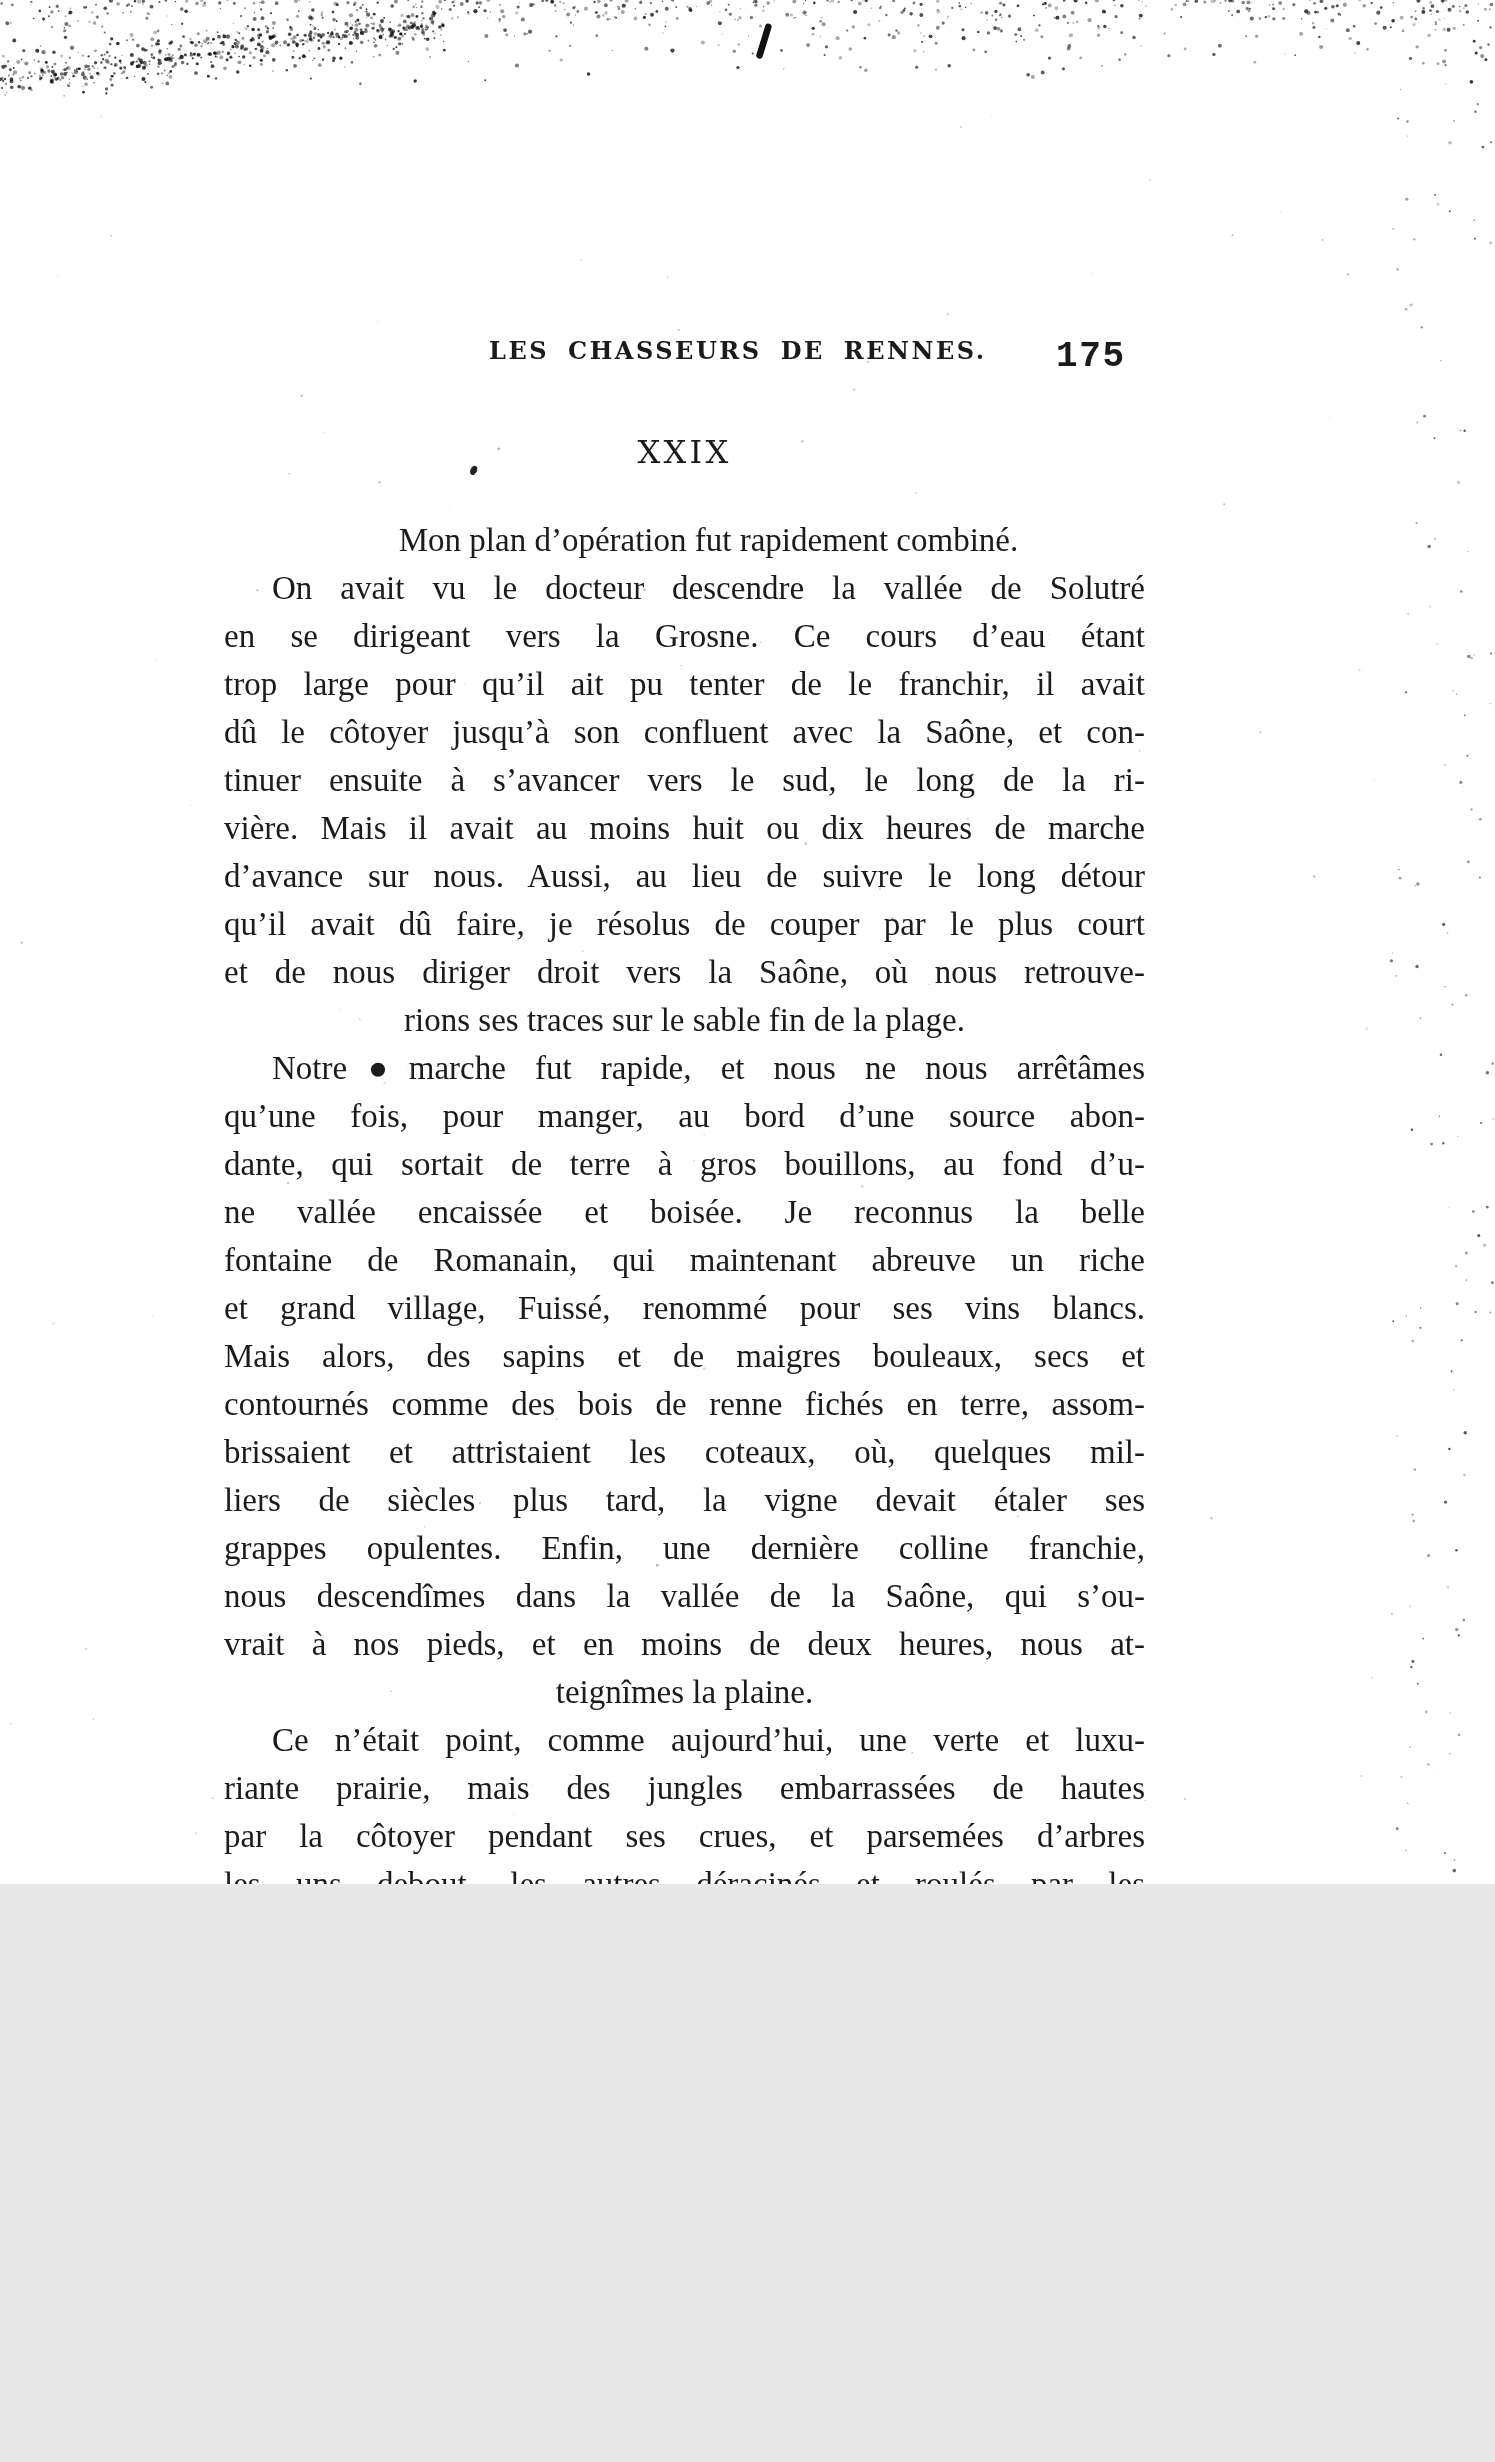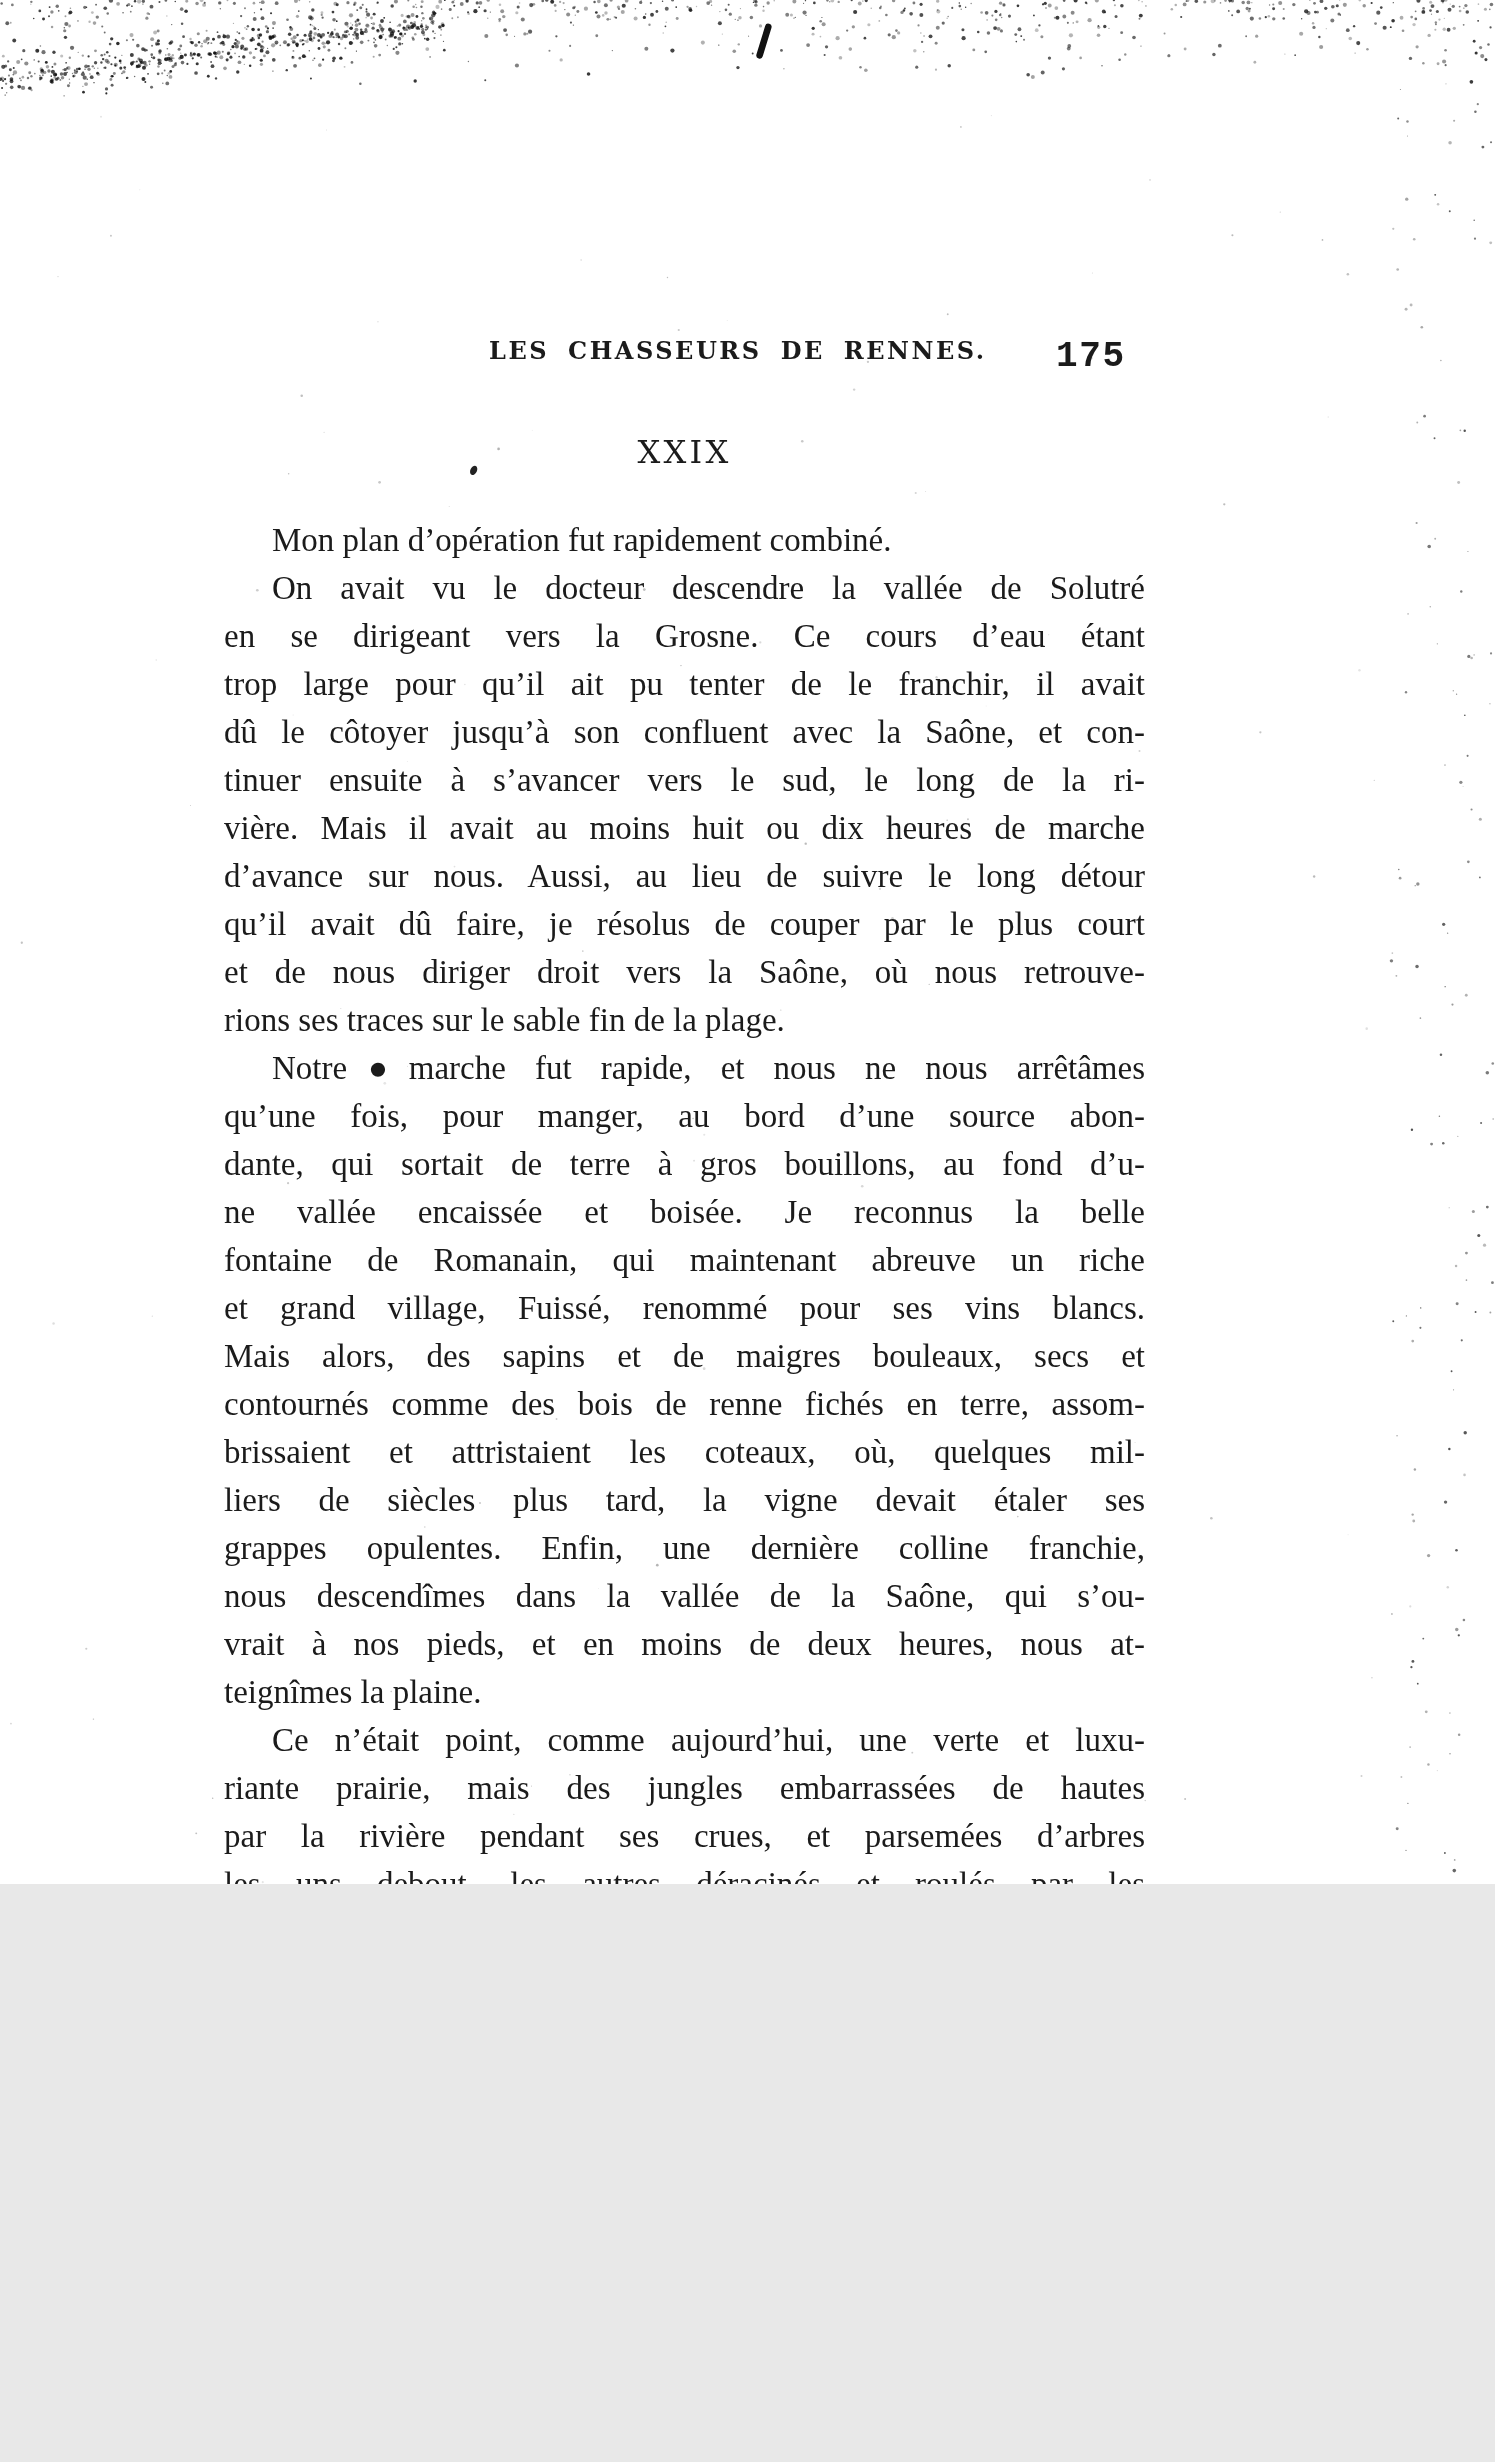--- a/index.html
+++ b/index.html
@@ -46,21 +46,21 @@
   .body-text{
     position:absolute;
     left:224px;top:516px;
     width:921px;
     font-size:33px;
     line-height:48px;
   }
   .text-line{
     height:48px;
     white-space:nowrap;
-    text-align:left;
+    text-align:center;
   }
   .text-line.justify{
     white-space:normal;
     text-align:justify;
     text-align-last:justify;
   }
   .text-line.indent{
     padding-left:48px;
     box-sizing:border-box;
   }
@@ -1561,17 +1561,17 @@
       <div class="text-line justify">Mais alors, des sapins et de maigres bouleaux, secs et</div>
       <div class="text-line justify">contournés comme des bois de renne fichés en terre, assom-</div>
       <div class="text-line justify">brissaient et attristaient les coteaux, où, quelques mil-</div>
       <div class="text-line justify">liers de siècles plus tard, la vigne devait étaler ses</div>
       <div class="text-line justify">grappes opulentes. Enfin, une dernière colline franchie,</div>
       <div class="text-line justify">nous descendîmes dans la vallée de la Saône, qui s’ou-</div>
       <div class="text-line justify">vrait à nos pieds, et en moins de deux heures, nous at-</div>
       <div class="text-line">teignîmes la plaine.</div>
       <div class="text-line indent justify">Ce n’était point, comme aujourd’hui, une verte et luxu-</div>
       <div class="text-line justify">riante prairie, mais des jungles embarrassées de hautes</div>
-      <div class="text-line justify">par la rivière pendant ses crues, et parsemées d’arbres</div>
+      <div class="text-line justify">par la côtoyer pendant ses crues, et parsemées d’arbres</div>
       <div class="text-line justify">les uns debout, les autres déracinés et roulés par les</div>
     </div>
 </div>
 
 
 </body></html>

